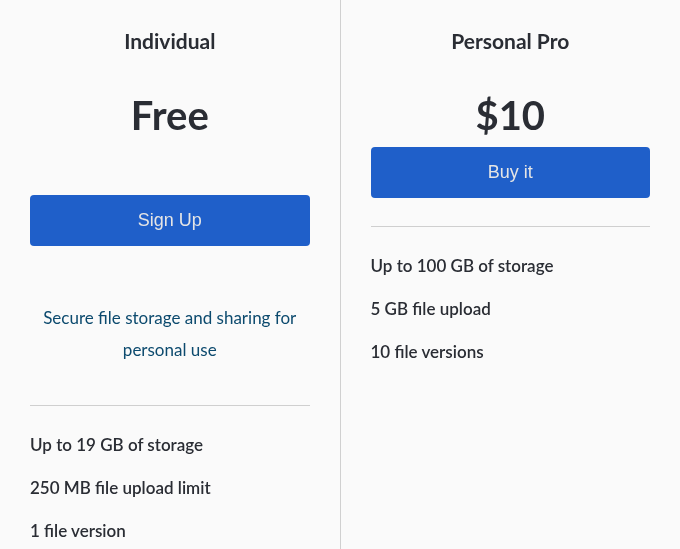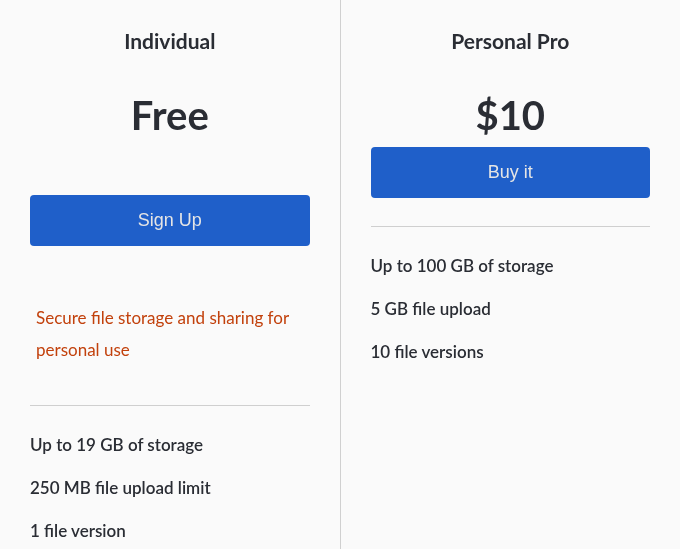--- a/index.html
+++ b/index.html
@@ -60,21 +60,22 @@
       border: none;
       border-radius: 4px;
       font-size: 18px;
       font-weight: 400;
       padding: 15px 0;
       cursor: pointer;
       margin-bottom: 28px;
     }
     .description {
       font-size: 17px;
-      color: #c2410c;
+      color: #0c4a6e;
+      text-align: center;
       line-height: 1.9;
       margin-bottom: 38px;
       padding: 0 6px;
       margin-top: 28px;
     }
     .divider {
       border: none;
       border-top: 1px solid #cfcfcf;
       margin: 0 0 28px 0;
     }

